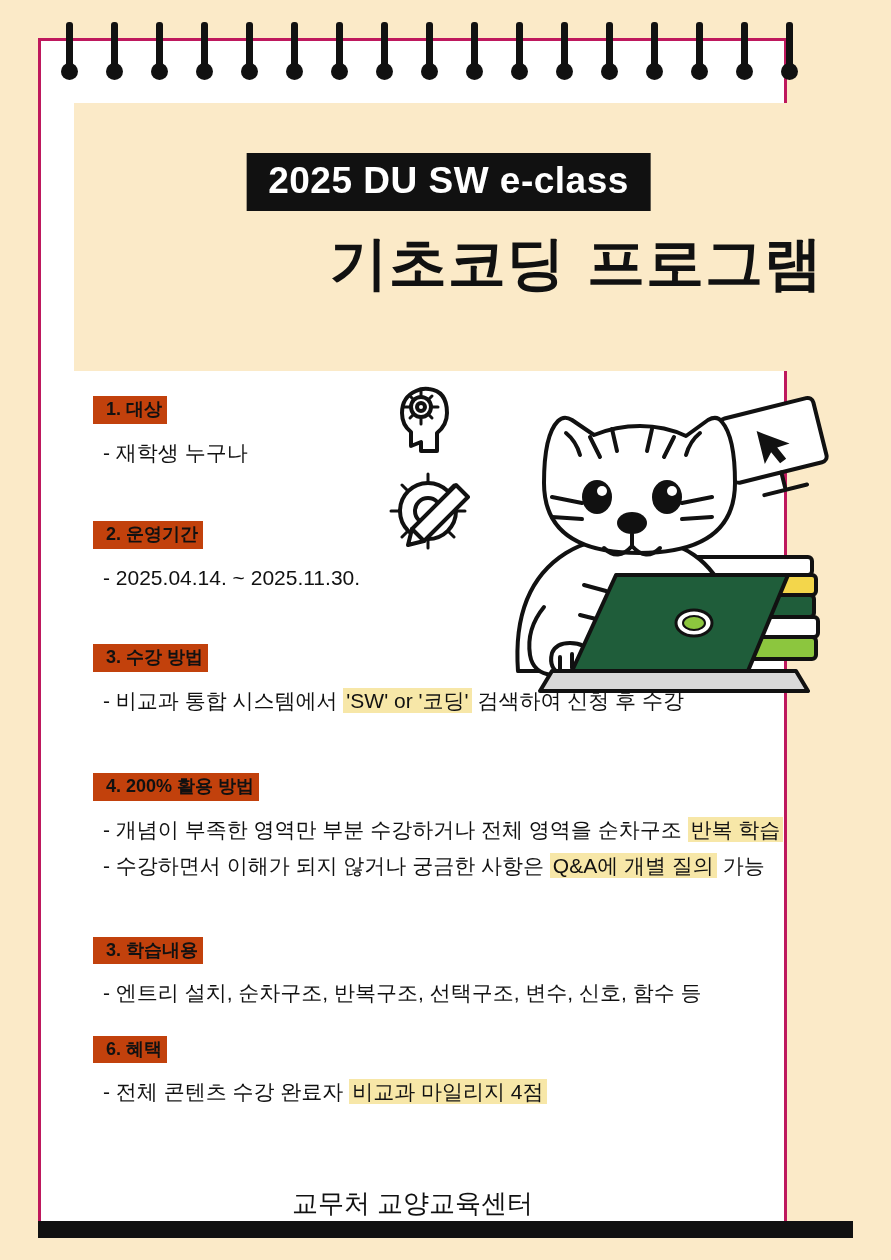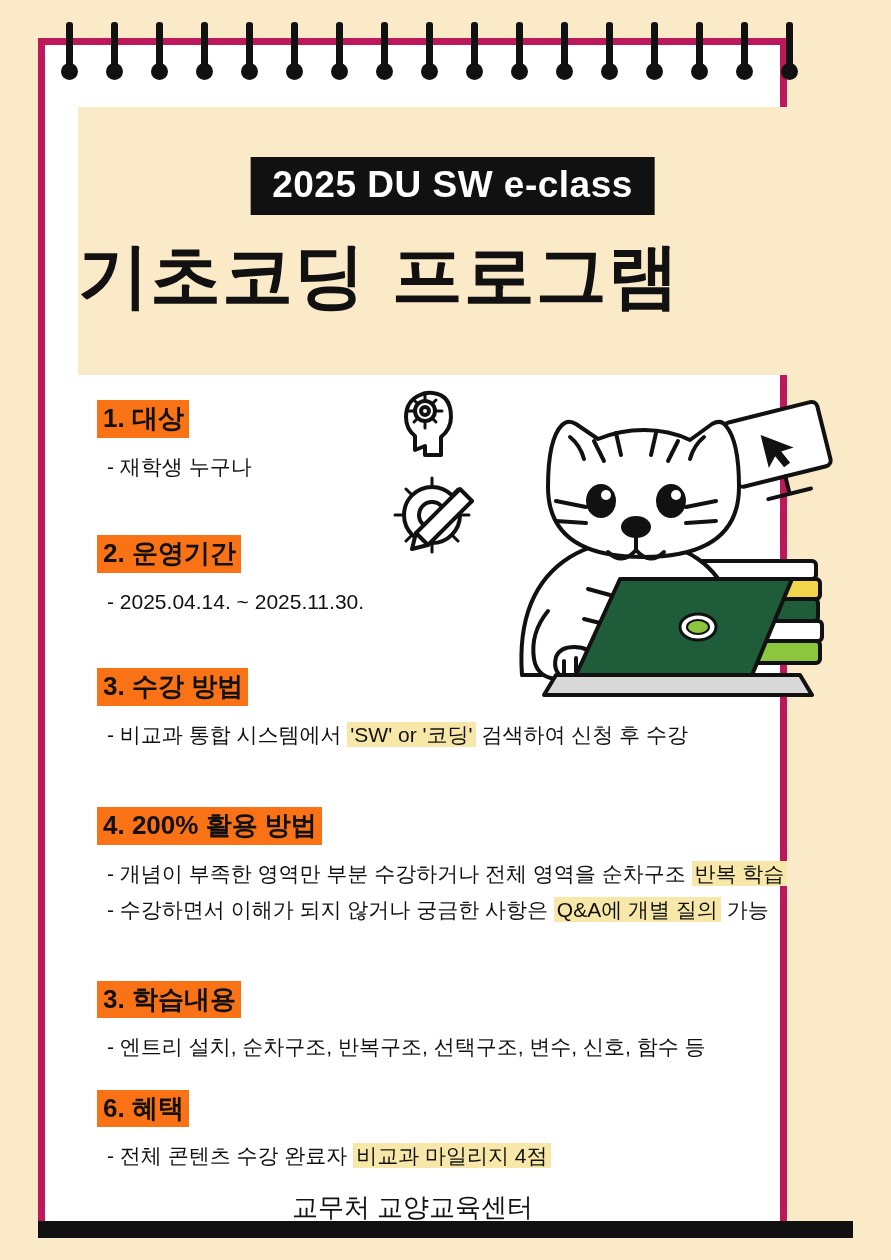--- a/index.html
+++ b/index.html
@@ -15,21 +15,21 @@
   }
 
   
   .poster {
     position: absolute;
     left: 38px;
     top: 38px;
     width: 749px;
     height: 1200px;
     background: #ffffff;
-    border: 7px solid #be185d;
+    border: 3px solid #be185d;
     box-sizing: border-box;
   }
   .poster-bottom-bar {
     position: absolute;
     left: 38px;
     top: 1221px;
     width: 815px;
     height: 17px;
     background: #111111;
   }
@@ -82,46 +82,46 @@
     font-weight: bold;
     letter-spacing: 0.5px;
     padding: 7px 22px 9px 22px;
     white-space: nowrap;
   }
   .main-title {
     position: absolute;
     left: 0;
     right: 0;
     top: 122px;
-    text-align: left;
-    font-size: 71px;
+    text-align: right;
+    font-size: 58px;
     font-weight: bold;
     color: #111111;
     letter-spacing: 1px;
     white-space: nowrap;
     font-family: "DejaVu Sans", sans-serif;
   }
 
   
   .content {
     position: absolute;
     left: 52px;
     top: 355px;
     width: 720px;
   }
   .section {
     margin-bottom: 6px;
   }
   .sec-head {
     display: inline-block;
-    font-size: 26px;
+    font-size: 18px;
     font-weight: bold;
     color: #111111;
-    background: #f97316;
-    padding: 2px 5px 3px 6px;
+    background: #c2410c;
+    padding: 2px 5px 3px 13px;
     line-height: 1.25;
   }
   .sec-body {
     font-size: 21px;
     color: #111111;
     line-height: 1.55;
     margin: 13px 0 0 10px;
     white-space: pre;
   }
   .sec-body .hl {

